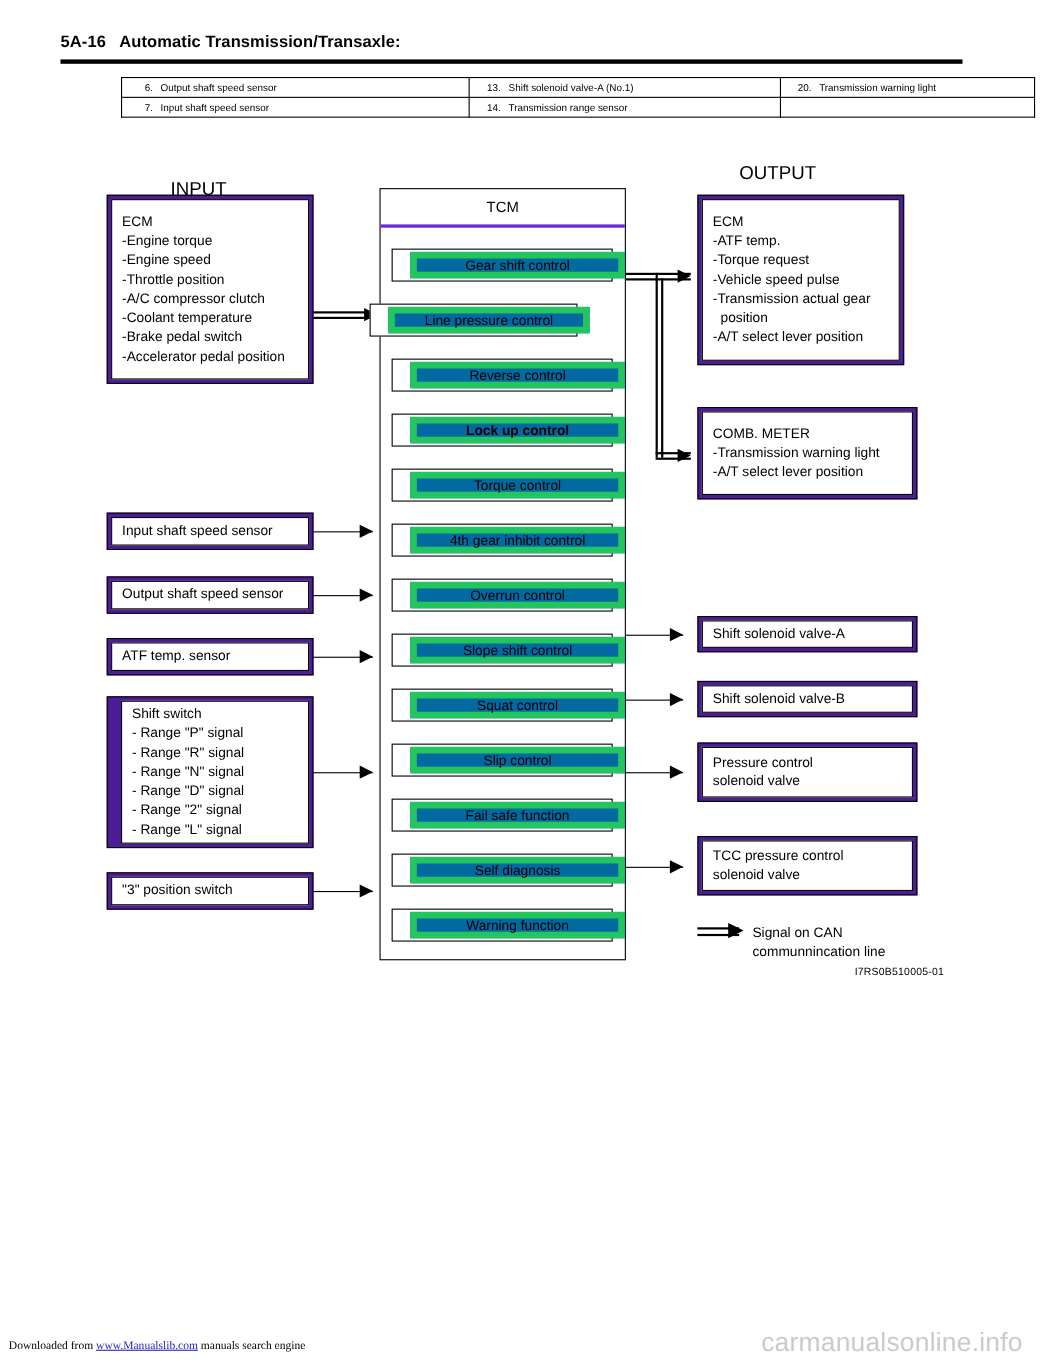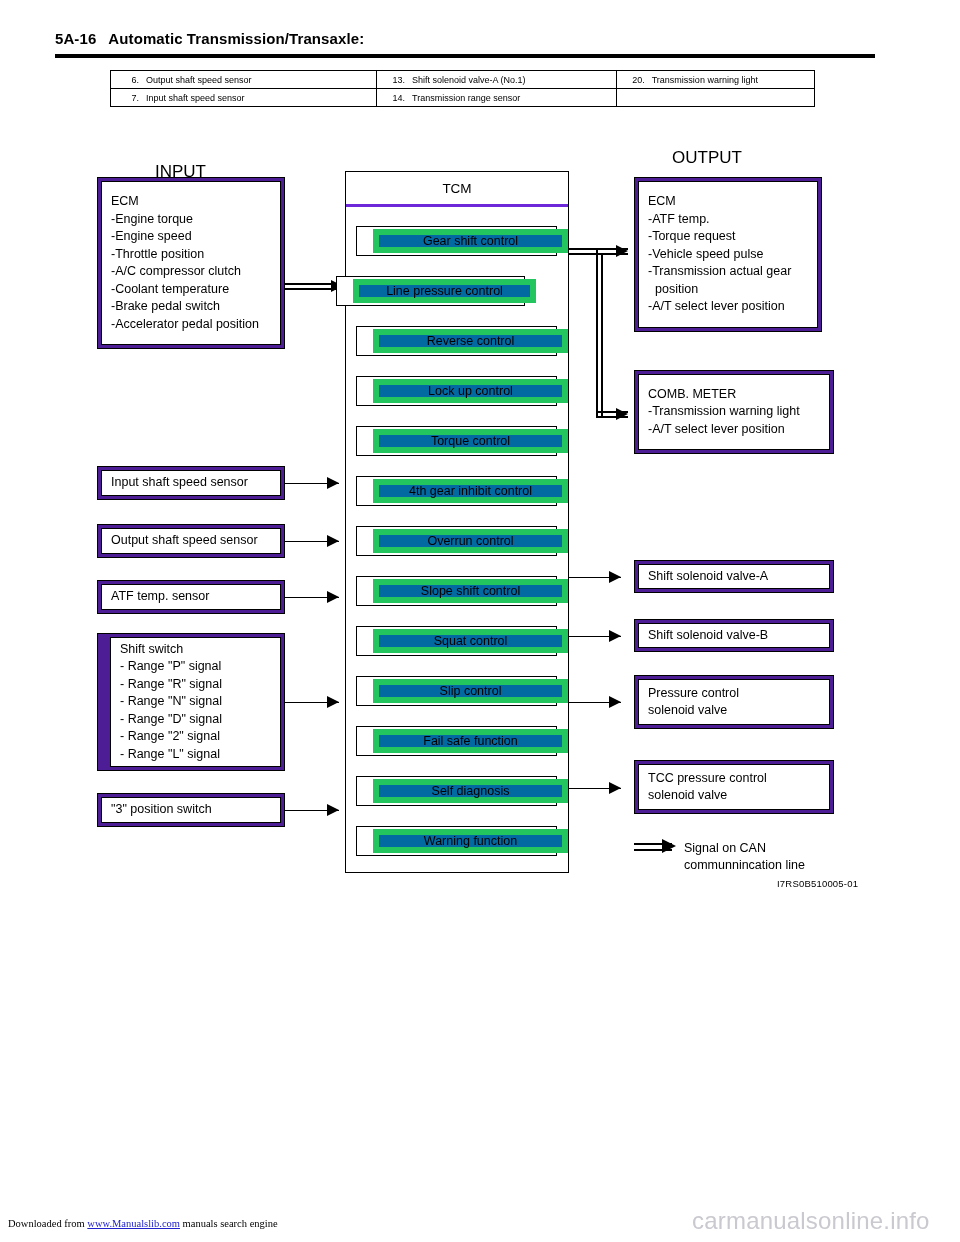--- a/index.html
+++ b/index.html
@@ -9,21 +9,21 @@
     color:#000000;position:relative;overflow:hidden;
   }
   .page{position:absolute;left:0;top:0;width:960px;height:1242px;}
 
   
   .hdr{position:absolute;left:55px;top:30px;font-size:15px;font-weight:bold;letter-spacing:.1px;white-space:nowrap;}
   .hdr .num{margin-right:12px;}
   .hdr-rule{position:absolute;left:55px;top:54px;width:820px;height:4px;background:#000;}
 
   
-  .legend-table{position:absolute;left:110px;top:70px;width:705px;border-collapse:collapse;}
+  .legend-table{position:absolute;left:110px;top:70px;width:831px;border-collapse:collapse;}
   .legend-table td{
     border:1px solid #000;height:15px;font-size:9px;padding:1px 2px 1px 6px;
     vertical-align:middle;white-space:nowrap;
   }
   .legend-table td.c1{width:270px;}
   .legend-table td.c2{width:240px;}
   .legend-table td.c3{width:195px;}
   .lnum{display:inline-block;width:22px;text-align:right;margin-right:7px;}
 
   
@@ -173,21 +173,21 @@
   </div>
   <div class="tcm-item" style="left:356px;top:226px;width:201px;height:30px;">
       <div class="inner">Gear shift control</div>
     </div>
   <div class="tcm-item" style="left:336px;top:276px;width:189px;height:30px;">
       <div class="inner">Line pressure control</div>
     </div>
   <div class="tcm-item" style="left:356px;top:326px;width:201px;height:30px;">
       <div class="inner">Reverse control</div>
     </div>
-  <div class="tcm-item" style="left:356px;top:376px;width:201px;height:30px;">
+  <div class="tcm-item" style="left:356px;top:376px;width:201px;height:30px;font-weight:bold;">
       <div class="inner">Lock up control</div>
     </div>
   <div class="tcm-item" style="left:356px;top:426px;width:201px;height:30px;">
       <div class="inner">Torque control</div>
     </div>
   <div class="tcm-item" style="left:356px;top:476px;width:201px;height:30px;">
       <div class="inner">4th gear inhibit control</div>
     </div>
   <div class="tcm-item" style="left:356px;top:526px;width:201px;height:30px;">
       <div class="inner">Overrun control</div>

